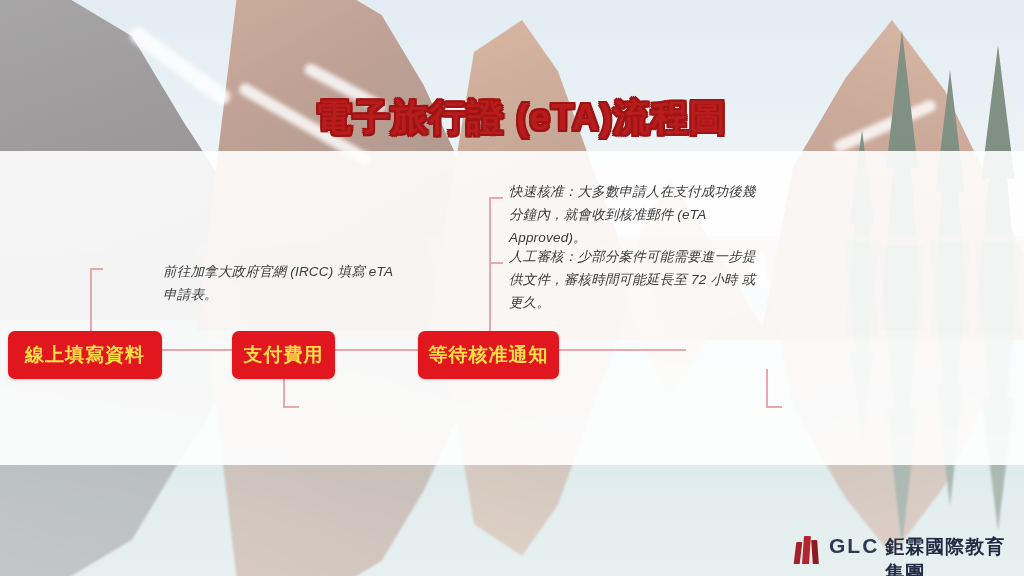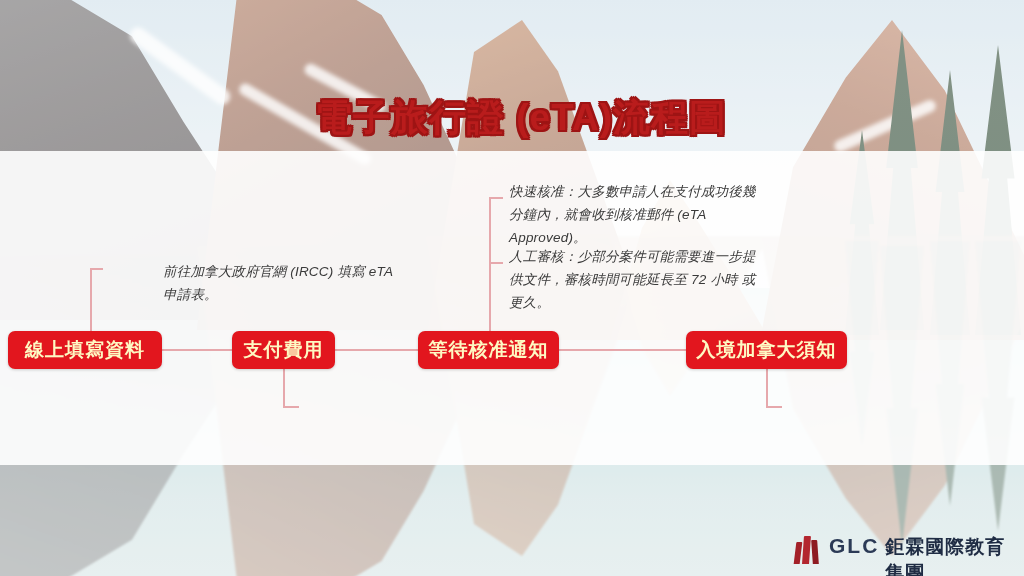--- a/index.html
+++ b/index.html
@@ -64,24 +64,24 @@
     font-size:37px;font-weight:bold;letter-spacing:1px;color:#b91c1c;
     text-shadow:
       -2px -2px 0 #9e1414, 2px -2px 0 #9e1414,
       -2px  2px 0 #9e1414, 2px  2px 0 #9e1414,
        0   -2px 0 #9e1414, 0    2px 0 #9e1414,
       -2px  0   0 #9e1414, 2px  0   0 #9e1414;
   }
 
   
   .node{
-    position:absolute;top:331px;height:38px;
+    position:absolute;top:331px;height:48px;
     background:#e2161e;border-radius:7px;
     display:flex;align-items:center;justify-content:center;
-    color:#fef9c3;font-size:19px;font-weight:bold;letter-spacing:1px;
+    color:#fde047;font-size:19px;font-weight:bold;letter-spacing:1px;
     box-shadow:0 1px 3px rgba(0,0,0,.18);
   }
   #node0{left:8px;width:154px;}
   #node1{left:232px;width:103px;}
   #node2{left:418px;width:141px;}
   #node3{left:686px;width:161px;}
 
   
   .ln{position:absolute;background:#e6a8ac;}
   .h{height:1.5px;}
@@ -185,21 +185,20 @@
   <div class="ln v" id="c2v"></div>
   <div class="ln h" id="c2h1"></div>
   <div class="ln h" id="c2h2"></div>
 
   <div class="ln v" id="c3v"></div>
   <div class="ln h" id="c3h"></div>
 
   <div class="node" id="node0">線上填寫資料</div>
   <div class="node" id="node2">等待核准通知</div>
   <div class="node" id="node1">支付費用</div>
-  <div class="node" id="node3">入境加拿大須知</div>
 
   <div class="note" id="note0">前往加拿大政府官網 (IRCC) 填寫 eTA 申請表。</div>
   <div class="note" id="note2">快速核准：大多數申請人在支付成功後幾分鐘內，就會收到核准郵件 (eTA Approved)。</div>
   <div class="note" id="note3">人工審核：少部分案件可能需要進一步提供文件，審核時間可能延長至 72 小時 或更久。</div>
 
   <div class="logo">
     <div class="logo-mark">
       <i></i>
         <i></i>
         <i></i>

